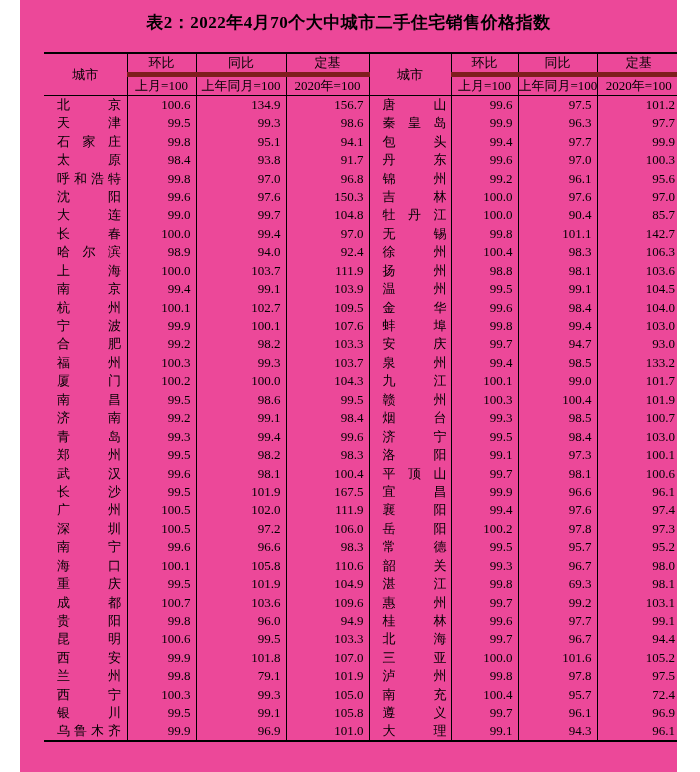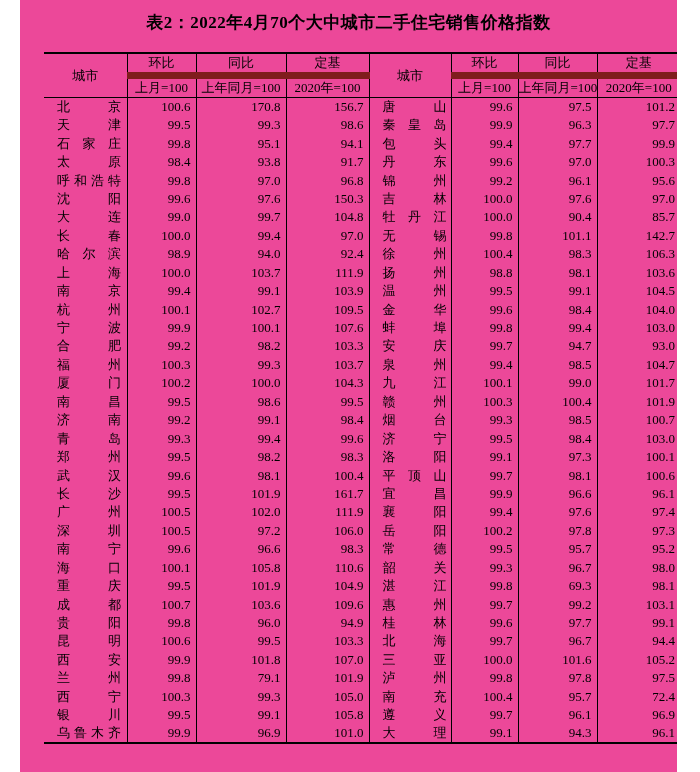--- a/index.html
+++ b/index.html
@@ -20,21 +20,21 @@
     border-top:2.5px solid #000;
     border-bottom:2.5px solid #000;
   }
   th, td {
     padding:0; font-size:13px; font-weight:normal; color:#000;
     overflow:hidden; white-space:nowrap; vertical-align:middle;
   }
   thead th { height:21px; text-align:center; }
   tbody td { height:18.45px; }
   .vline  { border-left:1px solid #000; }
-  .mid-b  { border-bottom:7px solid #7f1d1d; }   
+  .mid-b  { border-bottom:5px solid #7f1d1d; }   
   .head-b { border-bottom:1.5px solid #000; } 
   td.num  { text-align:right; padding-right:5px; }
   td.city { text-align:left; padding-left:13px; }
   .city-name {
     display:inline-block; width:64px;
     text-align:justify; text-align-last:justify;
   }
 </style>
 </head>
 <body>
@@ -71,21 +71,21 @@
         <th class="vline head-b">2020年=100</th>
         <th class="vline head-b">上月=100</th>
         <th class="vline head-b">上年同月=100</th>
         <th class="vline head-b">2020年=100</th>
       </tr>
     </thead>
     <tbody>
         <tr>
           <td class="city"><span class="city-name">北京</span></td>
           <td class="vline num">100.6</td>
-          <td class="vline num">170.8</td>
+          <td class="vline num">134.9</td>
           <td class="vline num">156.7</td>
           <td class="vline city"><span class="city-name">唐山</span></td>
           <td class="vline num">99.6</td>
           <td class="vline num">97.5</td>
           <td class="vline num">101.2</td>
         </tr>
         <tr>
           <td class="city"><span class="city-name">天津</span></td>
           <td class="vline num">99.5</td>
           <td class="vline num">99.3</td>
@@ -216,21 +216,21 @@
           <td class="vline num">93.0</td>
         </tr>
         <tr>
           <td class="city"><span class="city-name">福州</span></td>
           <td class="vline num">100.3</td>
           <td class="vline num">99.3</td>
           <td class="vline num">103.7</td>
           <td class="vline city"><span class="city-name">泉州</span></td>
           <td class="vline num">99.4</td>
           <td class="vline num">98.5</td>
-          <td class="vline num">104.7</td>
+          <td class="vline num">133.2</td>
         </tr>
         <tr>
           <td class="city"><span class="city-name">厦门</span></td>
           <td class="vline num">100.2</td>
           <td class="vline num">100.0</td>
           <td class="vline num">104.3</td>
           <td class="vline city"><span class="city-name">九江</span></td>
           <td class="vline num">100.1</td>
           <td class="vline num">99.0</td>
           <td class="vline num">101.7</td>
@@ -282,21 +282,21 @@
           <td class="vline num">100.4</td>
           <td class="vline city"><span class="city-name">平顶山</span></td>
           <td class="vline num">99.7</td>
           <td class="vline num">98.1</td>
           <td class="vline num">100.6</td>
         </tr>
         <tr>
           <td class="city"><span class="city-name">长沙</span></td>
           <td class="vline num">99.5</td>
           <td class="vline num">101.9</td>
-          <td class="vline num">161.7</td>
+          <td class="vline num">167.5</td>
           <td class="vline city"><span class="city-name">宜昌</span></td>
           <td class="vline num">99.9</td>
           <td class="vline num">96.6</td>
           <td class="vline num">96.1</td>
         </tr>
         <tr>
           <td class="city"><span class="city-name">广州</span></td>
           <td class="vline num">100.5</td>
           <td class="vline num">102.0</td>
           <td class="vline num">111.9</td>

